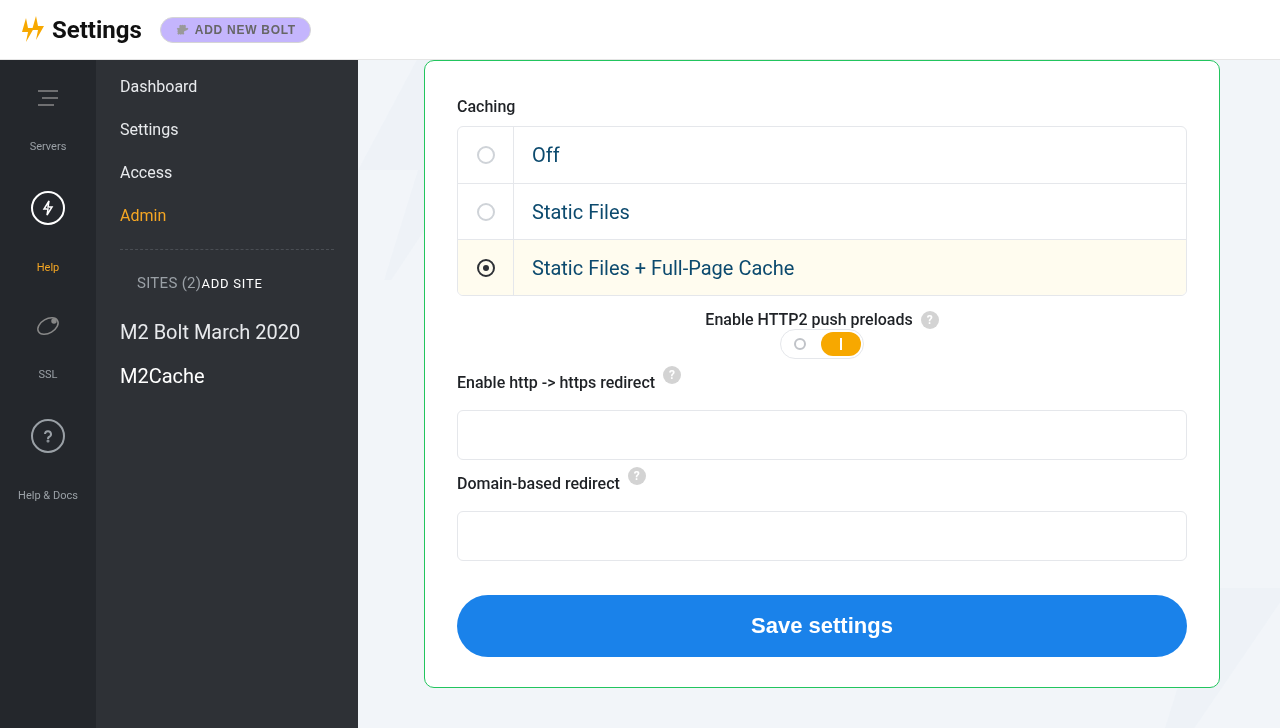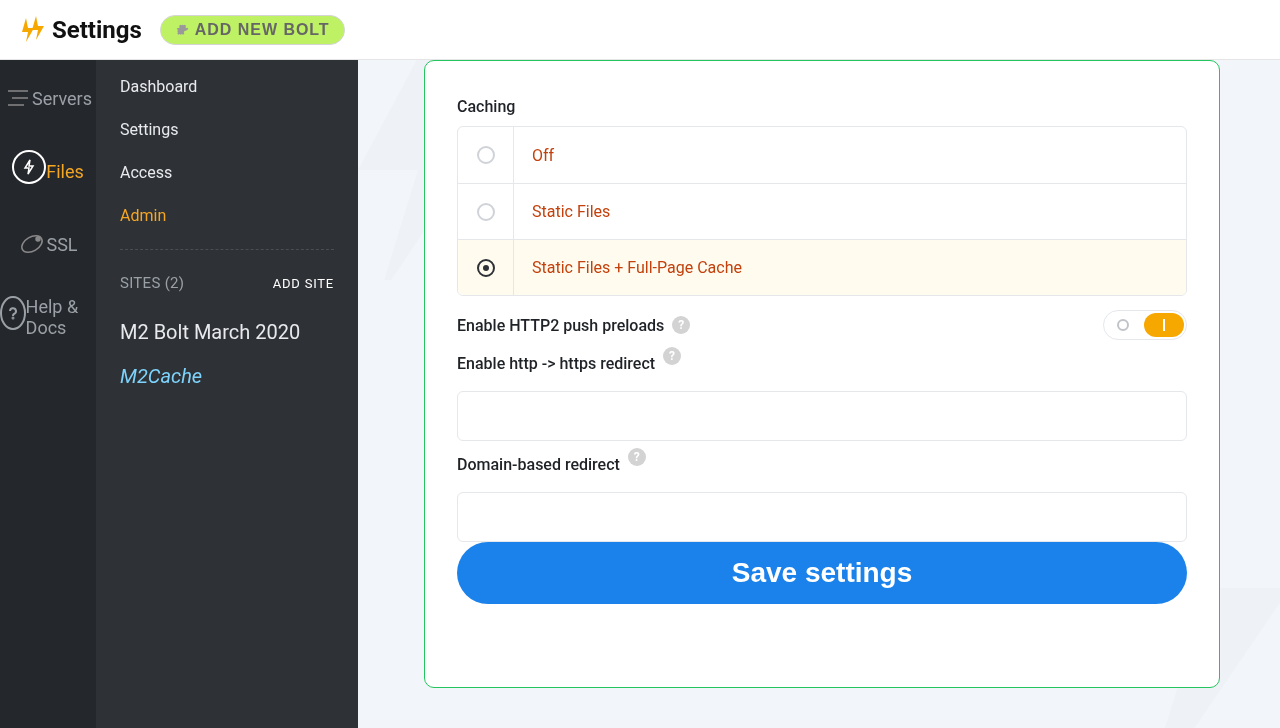--- a/index.html
+++ b/index.html
@@ -30,24 +30,24 @@
     color: #111;
   }
   .logo-bolts {
     margin-right: 8px;
     display: inline-flex;
   }
   .logo-bolts svg { width: 24px; height: 28px; }
   .add-bolt-btn {
     margin-left: 18px;
     border: 1px solid #d5d5d5;
-    background: #bef264;
+    background: #c4b5fd;
     border-radius: 18px;
     padding: 5px 14px;
-    font-size: 16px;
+    font-size: 12px;
     letter-spacing: 0.06em;
     font-weight: 700;
     color: #666;
     cursor: pointer;
     display: inline-flex;
     align-items: center;
   }
   .add-bolt-btn .gear {
     width: 14px; height: 14px; margin-right: 6px; fill: #888;
   }
@@ -62,25 +62,26 @@
     width: 96px;
     background: #24272c;
     color: #9aa0a6;
     display: flex;
     flex-direction: column;
     align-items: center;
     padding-top: 24px;
   }
   .rail-item {
     display: flex;
-    flex-direction: row;
-    align-items: center;
-    font-size: 18px;
+    flex-direction: column;
+    align-items: center;
+    font-size: 11px;
     margin-bottom: 38px;
     cursor: pointer;
+    gap: 28px;
   }
   .rail-item .icon-circle {
     width: 34px; height: 34px;
     border: 2px solid #9aa0a6;
     border-radius: 50%;
     display: flex;
     align-items: center;
     justify-content: center;
     margin-bottom: 8px;
   }
@@ -109,40 +110,40 @@
     cursor: pointer;
   }
   .nav-panel .link.active { color: #f5a623; }
   .nav-panel hr {
     border: 0;
     border-top: 1px dashed #4a4e54;
     margin: 6px 0 24px 0;
   }
   .sites-row {
     display: flex;
-    justify-content: space-between;
     align-items: center;
     color: #9aa0a6;
     font-size: 15px;
     margin-bottom: 28px;
     letter-spacing: 0.02em;
+    margin-left: 17px;
   }
   .sites-row .addsite {
     color: #fff;
     font-size: 13px;
     letter-spacing: 0.06em;
     cursor: pointer;
   }
   .site-name {
     font-size: 20px;
     color: #e8eaed;
     margin-bottom: 20px;
     cursor: pointer;
   }
-  .site-name.active { color: #7dd3fc; font-style: italic; }
+  .site-name.active { color: #ffffff; }
 
   
   .main {
     flex: 1;
     background: #f2f5f9;
     position: relative;
     overflow: hidden;
   }
   .bg-deco {
     position: absolute;
@@ -209,25 +210,25 @@
     content: "";
     position: absolute;
     inset: 4px;
     background: #2e3136;
     border-radius: 50%;
   }
   .radio-label {
     display: flex;
     align-items: center;
     padding-left: 18px;
-    font-size: 16px;
-    color: #c2410c;
-  }
-
-  .field-group { margin-top: 14px; }
+    font-size: 20px;
+    color: #0c4a6e;
+  }
+
+  .field-group { margin-top: 14px; flex-direction: column; }
   .field-group.with-toggle {
     display: flex;
     justify-content: space-between;
     align-items: center;
   }
   .text-input {
     width: 100%;
     height: 50px;
     border: 1px solid #e5e7eb;
     border-radius: 6px;
@@ -263,27 +264,28 @@
     border-radius: 12px;
     display: flex; align-items: center; justify-content: center;
     color: #fff;
     font-weight: 700;
   }
   .toggle .on-bar {
     width: 2px; height: 12px; background: #fff;
   }
 
   .save-btn {
+    margin-top: 34px;
     width: 100%;
     height: 62px;
     border: 0;
     border-radius: 32px;
     background: #1a82ea;
     color: #fff;
-    font-size: 28px;
+    font-size: 22px;
     font-weight: 600;
     cursor: pointer;
   }
 </style>
 </head>
 <body>
 
 <div class="header">
   <div class="logo">
     <span class="logo-bolts">
@@ -312,21 +314,21 @@
         <line x1="4" y1="21" x2="20" y2="21"></line>
       </svg>
       <span class="label">Servers</span>
     </div>
     <div class="rail-item active">
       <span class="icon-circle">
         <svg viewBox="0 0 16 16">
           <path d="M9 1 L4 9 L8 9 L7 15 L12 7 L8 7 Z" stroke="#fff" stroke-width="1.5" fill="none"></path>
         </svg>
       </span>
-      <span class="label">Files</span>
+      <span class="label">Help</span>
     </div>
     <div class="rail-item no-circle">
       <svg viewBox="0 0 28 28">
         <ellipse cx="14" cy="14" rx="11" ry="7" transform="rotate(-30 14 14)"></ellipse>
         <circle cx="20" cy="9" r="2" fill="#888"></circle>
       </svg>
       <span class="label">SSL</span>
     </div>
     <div class="rail-item">
       <span class="icon-circle">

